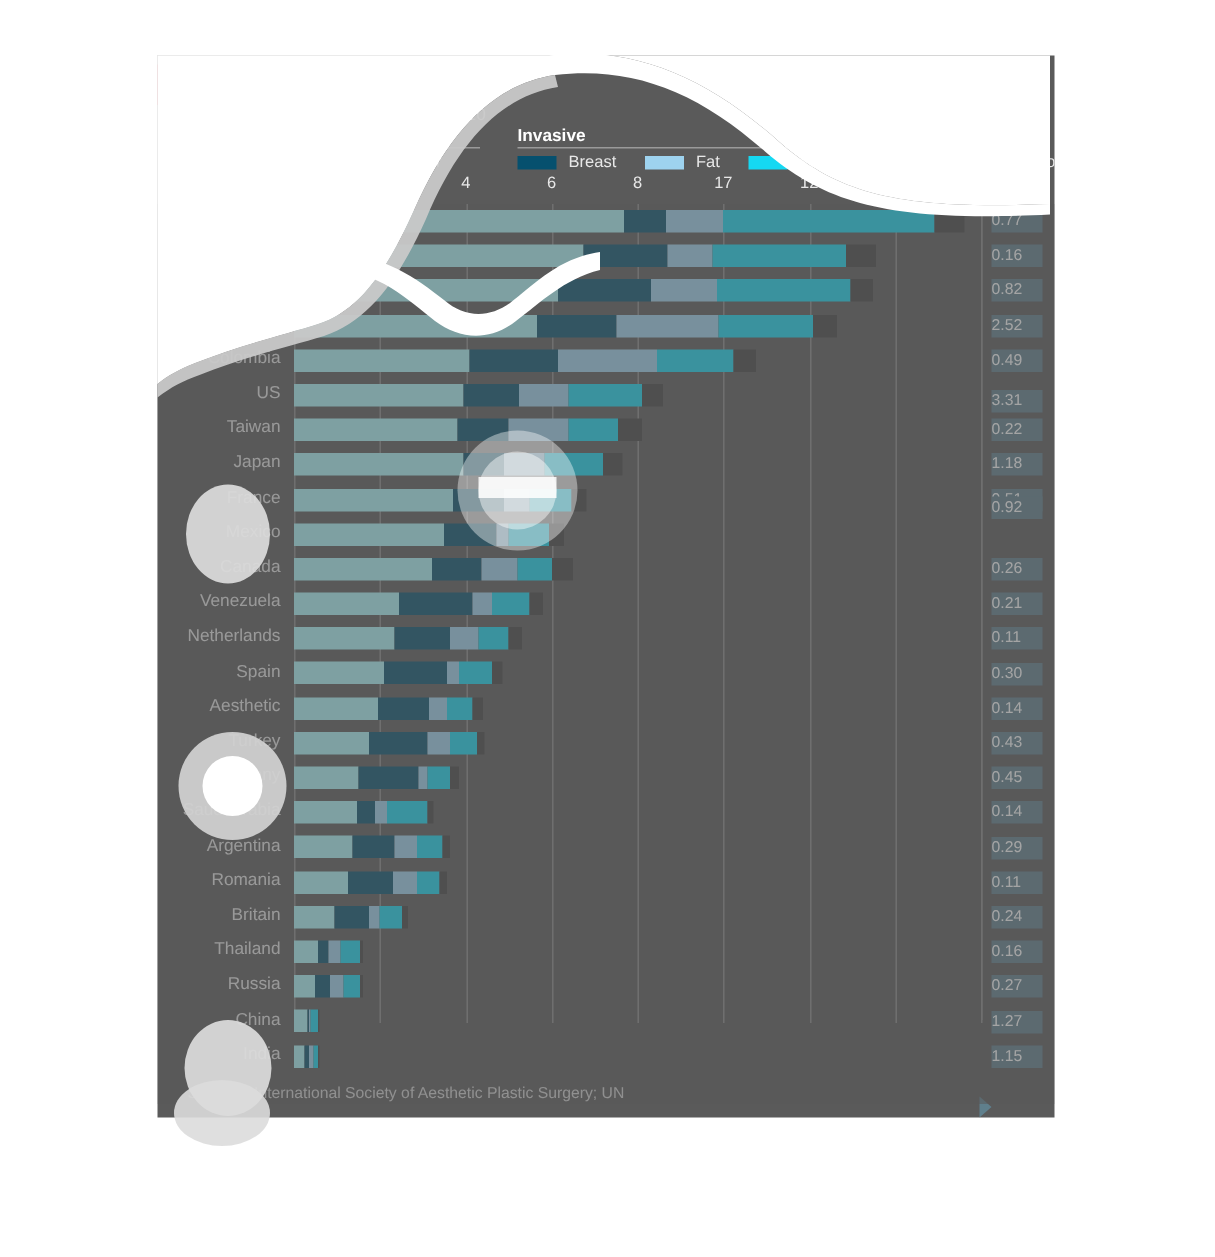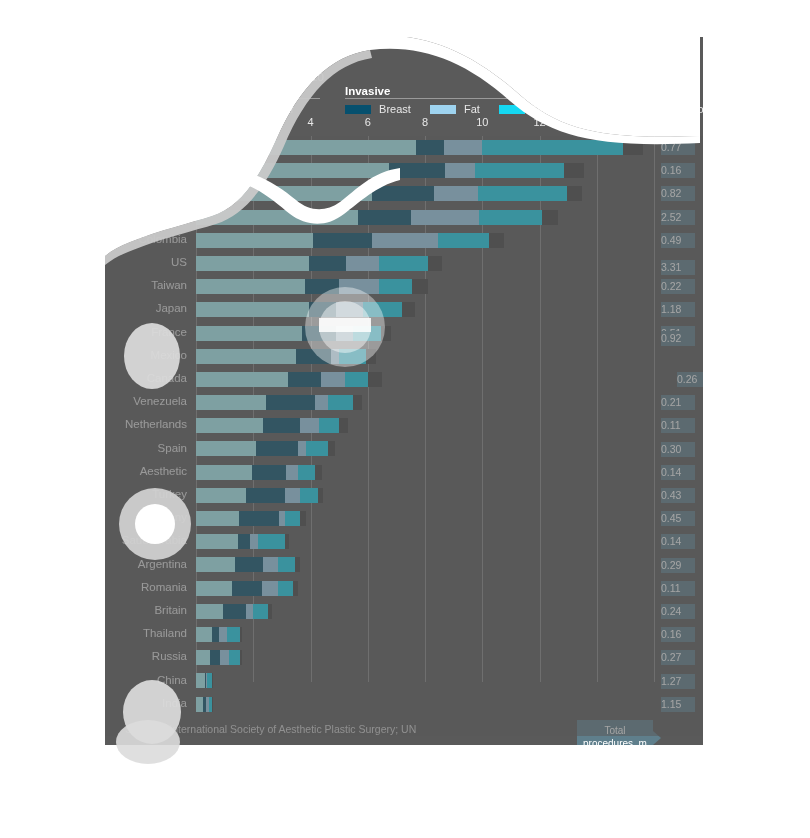--- a/index.html
+++ b/index.html
@@ -101,21 +101,21 @@
         </span>
       </div>
     </div>
 
     <div id="axis">
         <div class="tick-lbl" style="left: 0px;">0</div>
         <div class="tick-lbl" style="left: 57.25px;">2</div>
         <div class="tick-lbl" style="left: 114.5px;">4</div>
         <div class="tick-lbl" style="left: 171.75px;">6</div>
         <div class="tick-lbl" style="left: 229px;">8</div>
-        <div class="tick-lbl" style="left: 286.25px;">10</div>
+        <div class="tick-lbl" style="left: 286.25px;">17</div>
         <div class="tick-lbl" style="left: 343.5px;">12</div>
         <div class="tick-lbl" style="left: 400.75px;">14</div>
         <div class="tick-lbl" style="left: 458px;">16</div>
       </div>
     <div id="cats">
         <div class="cat" style="top: 4px;">South Korea</div>
         <div class="cat" style="top: 27.2px;">Greece</div>
         <div class="cat" style="top: 50.4px;">Italy</div>
         <div class="cat" style="top: 73.6px;">Brazil</div>
         <div class="cat" style="top: 96.8px;">Colombia</div>
@@ -381,41 +381,37 @@
         <div class="valbox" style="top: 4px;">0.77</div>
         <div class="valbox" style="top: 27.2px;">0.16</div>
         <div class="valbox" style="top: 50.4px;">0.82</div>
         <div class="valbox" style="top: 73.6px;">2.52</div>
         <div class="valbox" style="top: 96.8px;">0.49</div>
         <div class="valbox" style="top: 124px;">3.31</div>
         <div class="valbox" style="top: 143.2px;">0.22</div>
         <div class="valbox" style="top: 166.4px;">1.18</div>
         <div class="valbox" style="top: 189.6px;">0.51</div>
         <div class="valbox" style="top: 195px;">0.92</div>
-        <div class="valbox" style="top: 236px; margin-left: 16px;">0.26</div>
+        <div class="valbox" style="top: 236px;">0.26</div>
         <div class="valbox" style="top: 259.2px;">0.21</div>
         <div class="valbox" style="top: 282.4px;">0.11</div>
         <div class="valbox" style="top: 305.6px;">0.30</div>
         <div class="valbox" style="top: 328.8px;">0.14</div>
         <div class="valbox" style="top: 352px;">0.43</div>
         <div class="valbox" style="top: 375.2px;">0.45</div>
         <div class="valbox" style="top: 398.4px;">0.14</div>
         <div class="valbox" style="top: 421.6px;">0.29</div>
         <div class="valbox" style="top: 444.8px;">0.11</div>
         <div class="valbox" style="top: 468px;">0.24</div>
         <div class="valbox" style="top: 491.2px;">0.16</div>
         <div class="valbox" style="top: 514.4px;">0.27</div>
         <div class="valbox" style="top: 537.6px;">1.27</div>
         <div class="valbox" style="top: 560.8px;">1.15</div>
       </div>
 
-    <div id="callout">
-      <div>Total</div>
-      <div>procedures, m</div>
-    </div>
     <div id="callout-arrow"></div>
 
     <div id="source">Sources: International Society of Aesthetic Plastic Surgery; UN</div>
   <div style="position: absolute; left: 0px; top: 99px; width: 598px; height: 600px; background: rgba(90, 90, 90, 0.55); pointer-events: none;"></div>
     </div>
 
   <svg id="overlay" viewBox="0 0 810 838" width="810" height="838">
 
     <path fill="#ffffff" d="M 366 37 C 420 30 470 50 520 95 C 560 130 600 140 700 136 L 700 37 Z"></path>
     <path fill="#c9c9c9" d="M 366 37 C 420 30 470 50 520 95 C 562 133 604 144 700 140 L 700 136 C 602 140 560 130 520 95 C 470 50 420 30 366 37 Z"></path>

